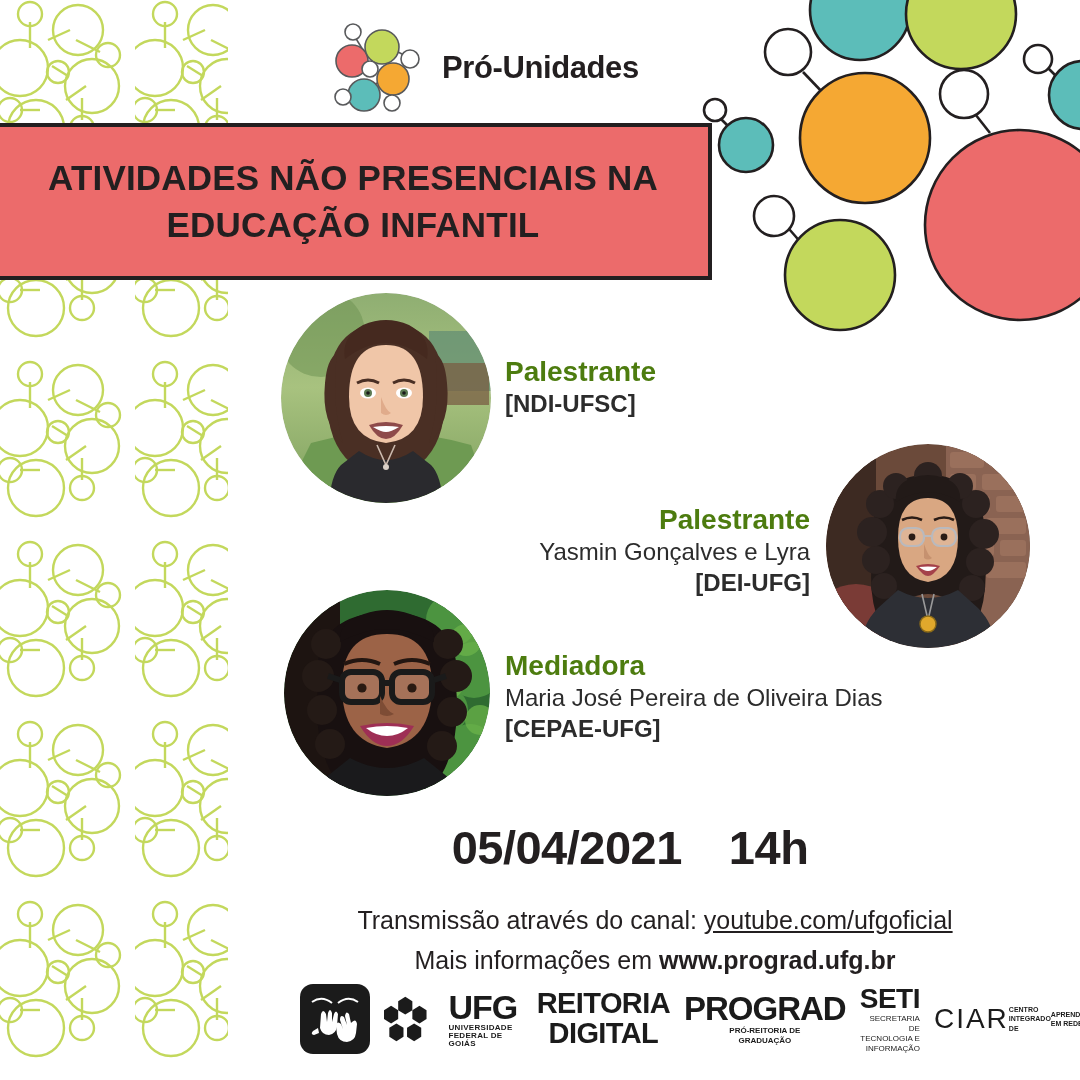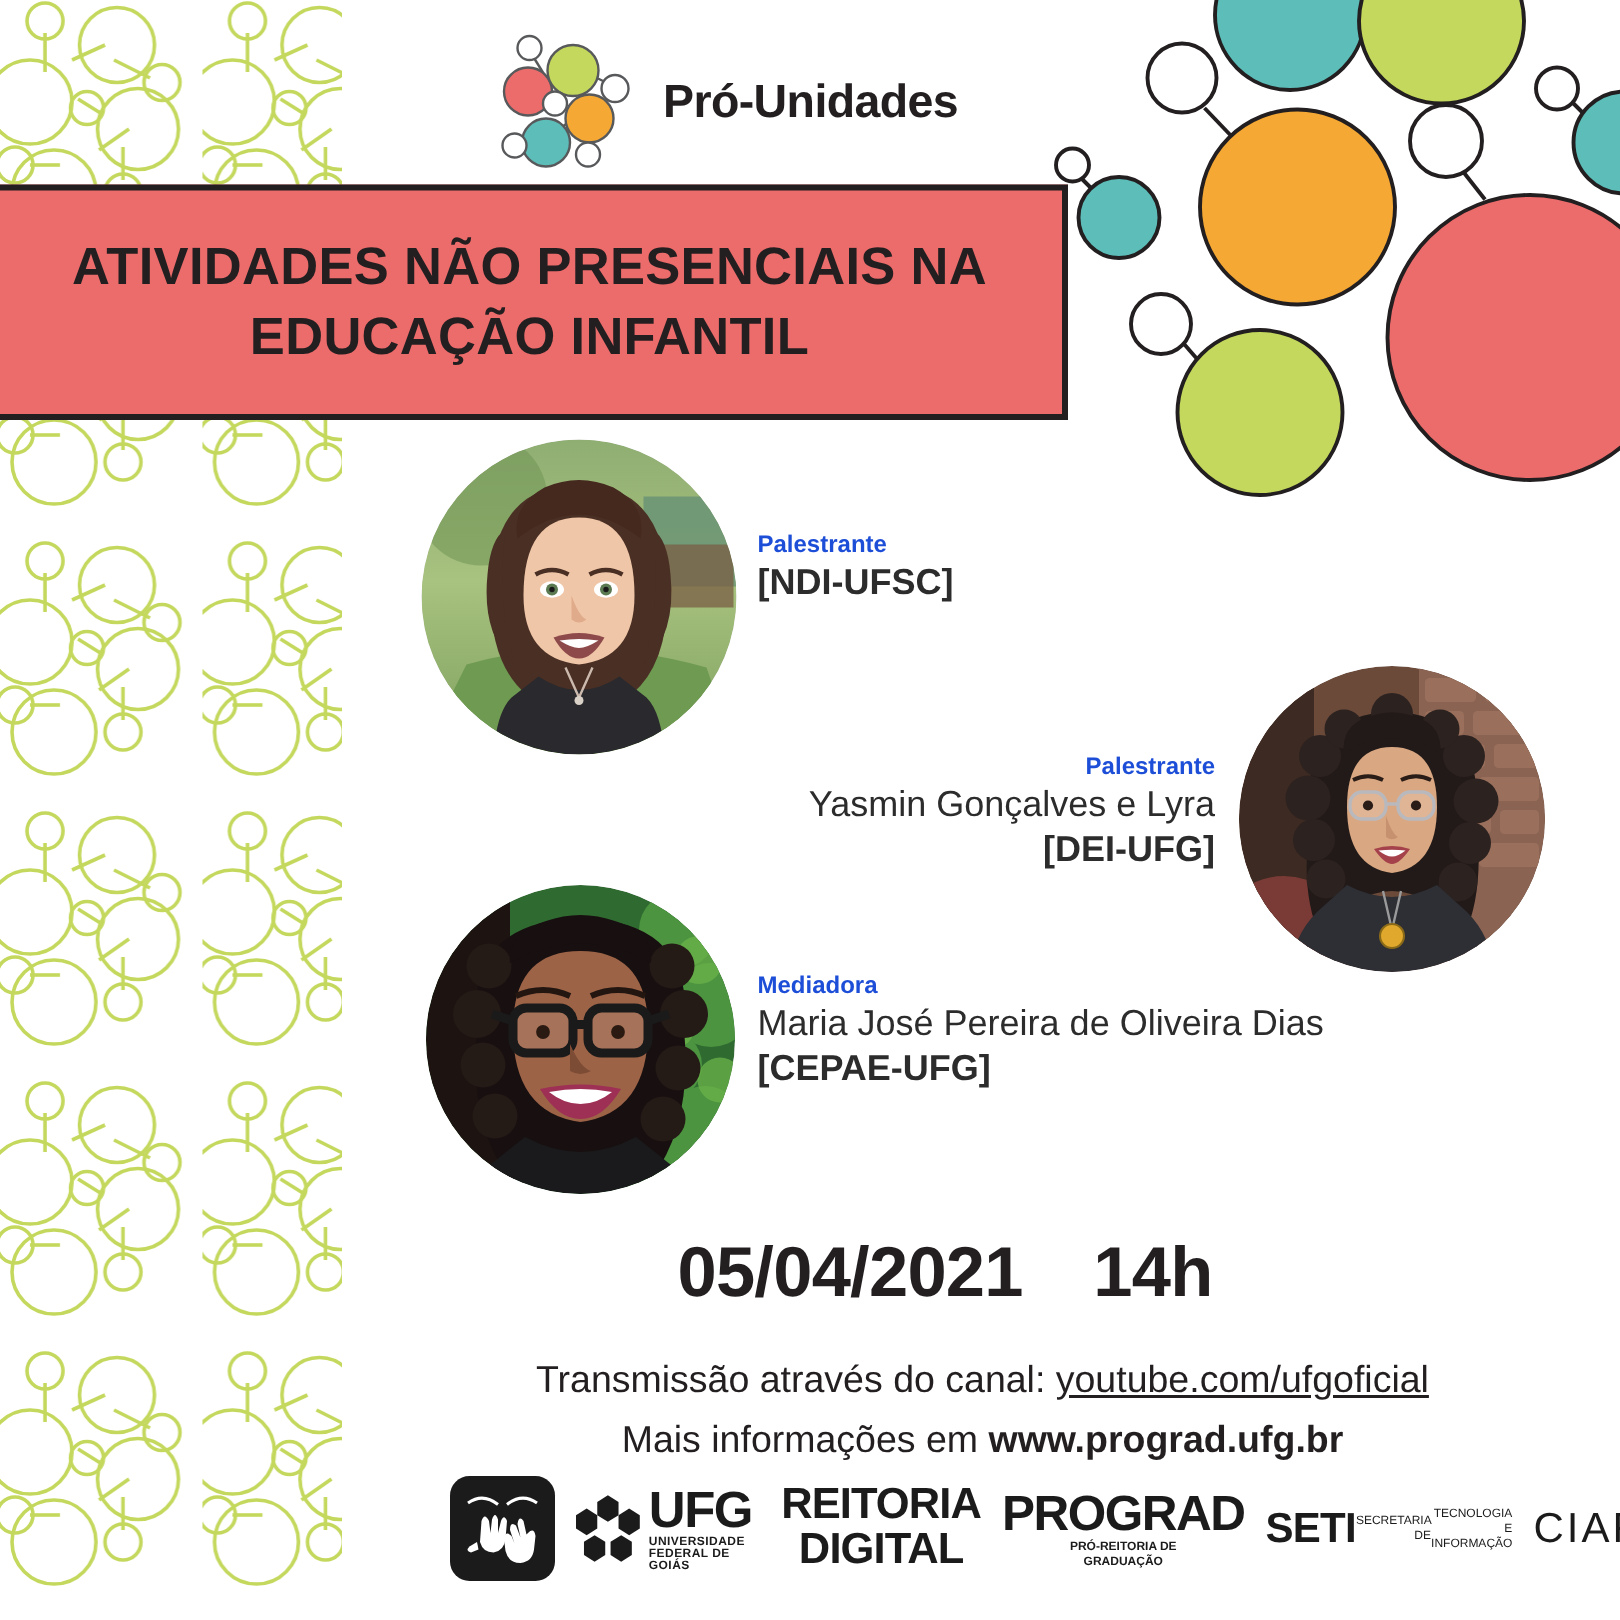--- a/index.html
+++ b/index.html
@@ -66,21 +66,21 @@
 
   
   .photo{
     position:absolute;border-radius:50%;overflow:hidden;
     z-index:3;background:#ddd;
   }
   .photo svg{display:block;}
 
   .person-text{position:absolute;z-index:4;}
   .person-text .role{
-    font-size:16px;font-weight:bold;color:#1d4ed8;line-height:1.26;
+    font-size:28px;font-weight:bold;color:#4d7c0f;line-height:1.26;
   }
   .person-text .name{
     font-size:24px;color:#2c2c2c;line-height:1.26;
   }
   .person-text .unit{
     font-size:24px;color:#2c2c2c;line-height:1.26;font-weight:bold;
   }
 
   #p1-text{left:505px;top:354px;text-align:left;}
   #p2-text{left:430px;top:502px;width:380px;text-align:right;}
@@ -110,34 +110,34 @@
   #footer-logos{
     position:absolute;left:300px;top:978px;width:700px;height:82px;
     display:flex;align-items:center;gap:14px;z-index:4;
   }
   .flogo{display:flex;align-items:center;}
 
   .libras-box{
     width:70px;height:70px;border-radius:13px;background:#1b1b1b;
     display:flex;align-items:center;justify-content:center;
   }
-  .ufg-wrap{display:flex;align-items:center;gap:6px;}
+  .ufg-wrap{display:flex;align-items:center;gap:22px;}
   .ufg-txt{display:flex;flex-direction:column;line-height:1;}
   .ufg-txt .big{font-size:34px;font-weight:bold;color:#1b1b1b;letter-spacing:-1px;}
   .ufg-txt .sml{font-size:8px;font-weight:bold;color:#1b1b1b;letter-spacing:0.3px;}
   .reitoria{
     display:flex;flex-direction:column;line-height:1.02;
     font-weight:bold;color:#1b1b1b;
   }
   .reitoria .r1{font-size:29px;letter-spacing:-0.6px;}
   .reitoria .r2{font-size:29px;letter-spacing:-0.6px;text-align:right;}
   .prograd{display:flex;flex-direction:column;line-height:1.05;}
   .prograd .p1{font-size:33px;font-weight:bold;color:#1b1b1b;letter-spacing:-1px;}
   .prograd .p2{font-size:8px;font-weight:bold;color:#1b1b1b;text-align:right;line-height:1.25;}
-  .seti{display:flex;flex-direction:row;line-height:1.05;}
+  .seti{display:flex;flex-direction:column;line-height:1.05;}
   .seti .s1{font-size:28px;font-weight:bold;color:#1b1b1b;letter-spacing:-0.5px;text-align:right;}
   .seti .s2{font-size:8px;color:#1b1b1b;text-align:right;line-height:1.25;}
   .ciar{display:flex;flex-direction:row;line-height:1.05;}
   .ciar .c1{font-size:28px;color:#1b1b1b;letter-spacing:2px;}
   .ciar .c2{font-size:7px;font-weight:bold;color:#1b1b1b;line-height:1.3;}
 </style>
 </head>
 <body>
 
 <div id="poster">

